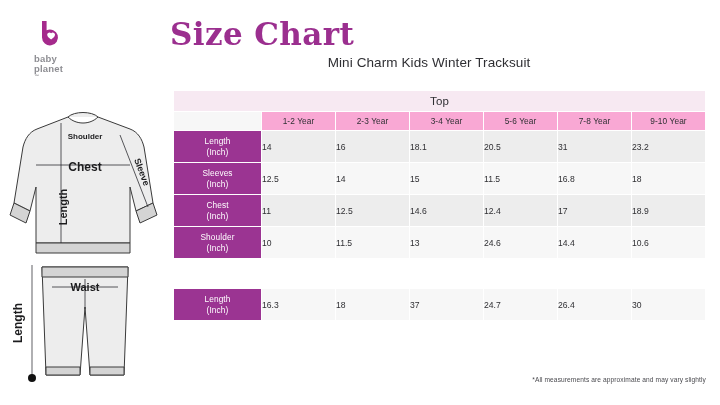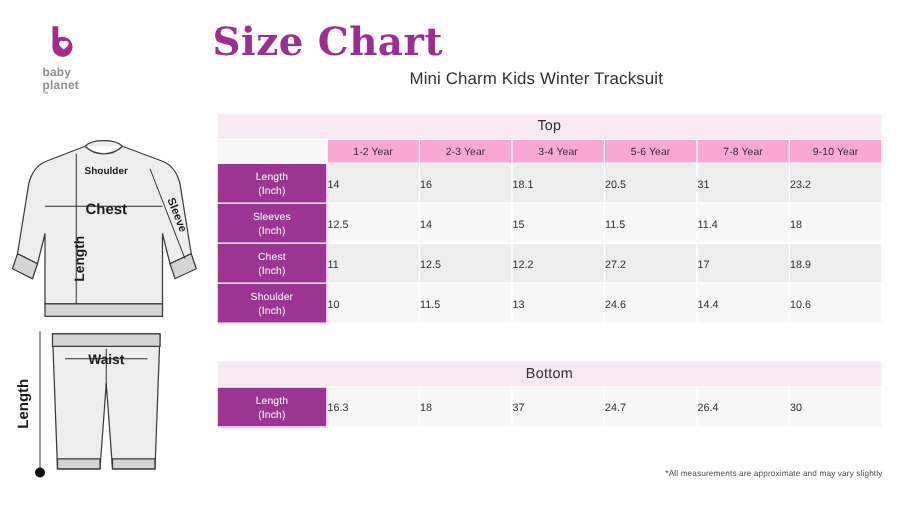--- a/index.html
+++ b/index.html
@@ -235,32 +235,32 @@
     </tr>
     <tr class="shade-b">
       <td class="row-label">
         <span>Sleeves</span>
         <span class="unit">(Inch)</span>
       </td>
       <td class="cell">12.5</td>
       <td class="cell">14</td>
       <td class="cell">15</td>
       <td class="cell">11.5</td>
-      <td class="cell">11.4</td>
+      <td class="cell">16.8</td>
       <td class="cell">18</td>
     </tr>
     <tr class="shade-a">
       <td class="row-label">
         <span>Chest</span>
         <span class="unit">(Inch)</span>
       </td>
       <td class="cell">11</td>
       <td class="cell">12.5</td>
-      <td class="cell">12.2</td>
-      <td class="cell">27.2</td>
+      <td class="cell">14.6</td>
+      <td class="cell">12.4</td>
       <td class="cell">17</td>
       <td class="cell">18.9</td>
     </tr>
     <tr class="shade-b">
       <td class="row-label">
         <span>Shoulder</span>
         <span class="unit">(Inch)</span>
       </td>
       <td class="cell">10</td>
       <td class="cell">11.5</td>
@@ -276,23 +276,20 @@
   <colgroup>
     <col class="label-col">
       <col class="data-col">
       <col class="data-col">
       <col class="data-col">
       <col class="data-col">
       <col class="data-col">
       <col class="data-col">
   </colgroup>
   <tbody>
-    <tr>
-      <td class="section-band" colspan="7">Bottom</td>
-    </tr>
     <tr class="shade-b">
       <td class="row-label">
         <span>Length</span>
         <span class="unit">(Inch)</span>
       </td>
       <td class="cell">16.3</td>
       <td class="cell">18</td>
       <td class="cell">37</td>
       <td class="cell">24.7</td>
       <td class="cell">26.4</td>

